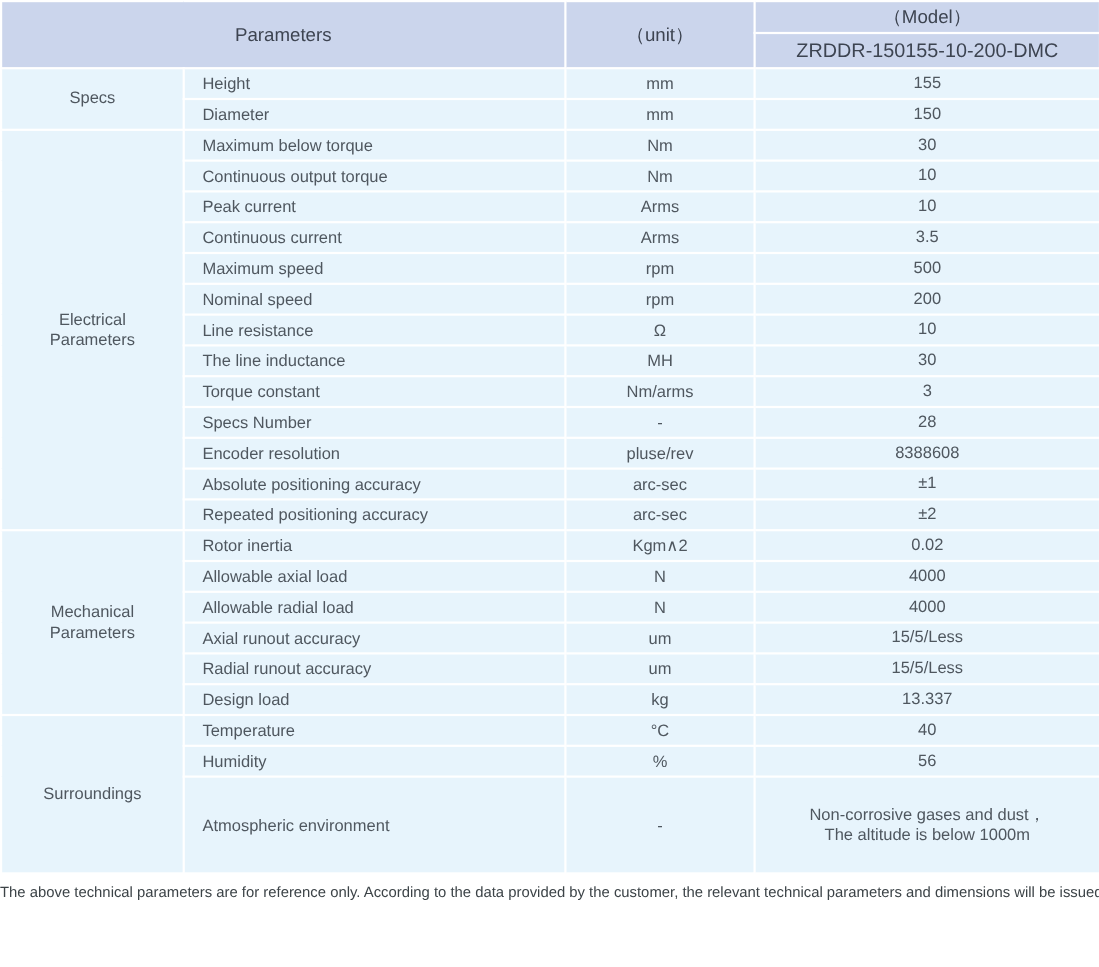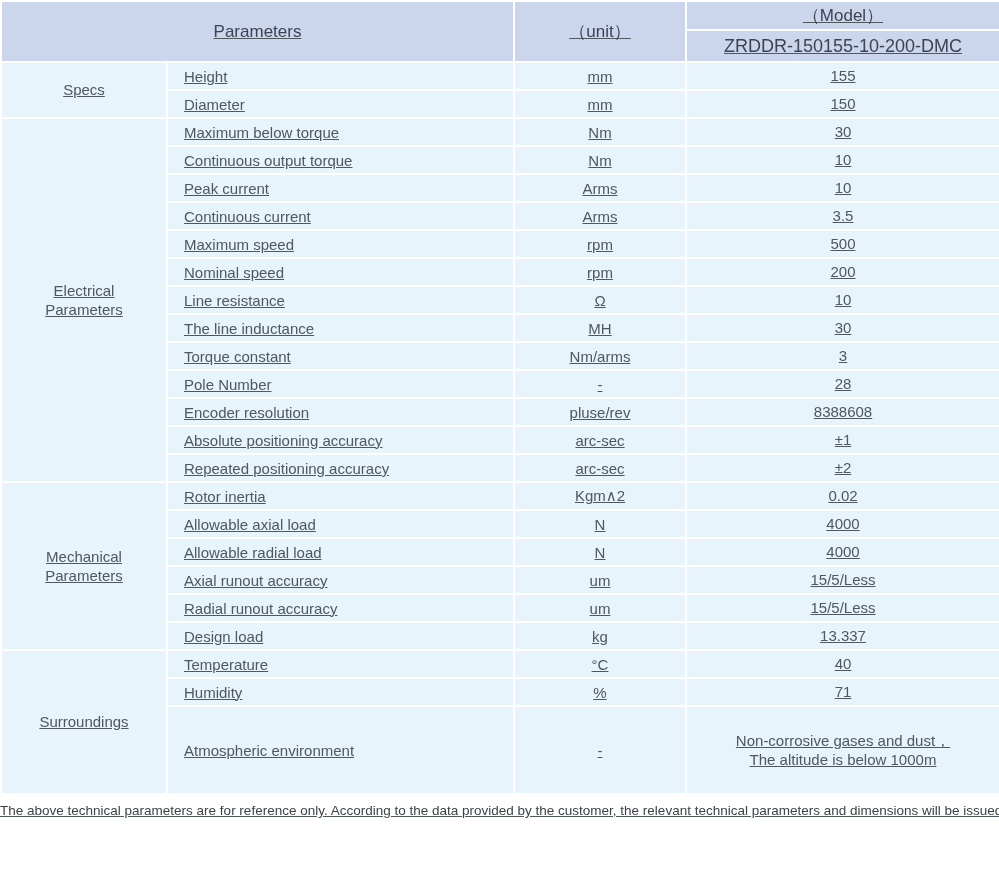--- a/index.html
+++ b/index.html
@@ -5,21 +5,21 @@
   :root{
     --header-bg:#cbd5ec;
     --cell-bg:#e7f4fc;
     --grid:#ffffff;
     --text:#4f575f;
     --header-text:#3d4451;
     --note-text:#3c4347;
   }
   html,body{margin:0;padding:0;background:#fff;}
   body{font-family:"Liberation Sans", sans-serif; color:var(--text);}
-  .page{width:999px; box-sizing:border-box;text-decoration:underline;}
+  .page{width:999px; box-sizing:border-box;}
   table{border-collapse:collapse; width:999px; table-layout:fixed;}
   th,td{border:2px solid var(--grid); padding:0 4px; box-sizing:border-box;}
   thead th{
     background:var(--header-bg);
     color:var(--header-text);
     font-weight:normal;
     font-size:17px;
     text-align:center;
     height:29px;
   }
@@ -117,21 +117,21 @@
           <td class="name">The line inductance</td>
           <td class="unit">MH</td>
           <td class="value">30</td>
         </tr>
         <tr>
           <td class="name">Torque constant</td>
           <td class="unit">Nm/arms</td>
           <td class="value">3</td>
         </tr>
         <tr>
-          <td class="name">Pole Number</td>
+          <td class="name">Specs Number</td>
           <td class="unit">-</td>
           <td class="value">28</td>
         </tr>
         <tr>
           <td class="name">Encoder resolution</td>
           <td class="unit">pluse/rev</td>
           <td class="value">8388608</td>
         </tr>
         <tr>
           <td class="name">Absolute positioning accuracy</td>
@@ -177,21 +177,21 @@
         </tr>
         <tr>
           <td class="slabel" rowspan="3">Surroundings</td>
           <td class="name">Temperature</td>
           <td class="unit">°C</td>
           <td class="value">40</td>
         </tr>
         <tr>
           <td class="name">Humidity</td>
           <td class="unit">%</td>
-          <td class="value">71</td>
+          <td class="value">56</td>
         </tr>
         <tr class="tall">
           <td class="name">Atmospheric environment</td>
           <td class="unit">-</td>
           <td class="value">Non-corrosive gases and dust，
 The altitude is below 1000m</td>
         </tr>
       </tbody>
   </table>
   <p class="footnote">The above technical parameters are for reference only. According to the data provided by the customer, the relevant technical parameters and dimensions will be issued.</p>

